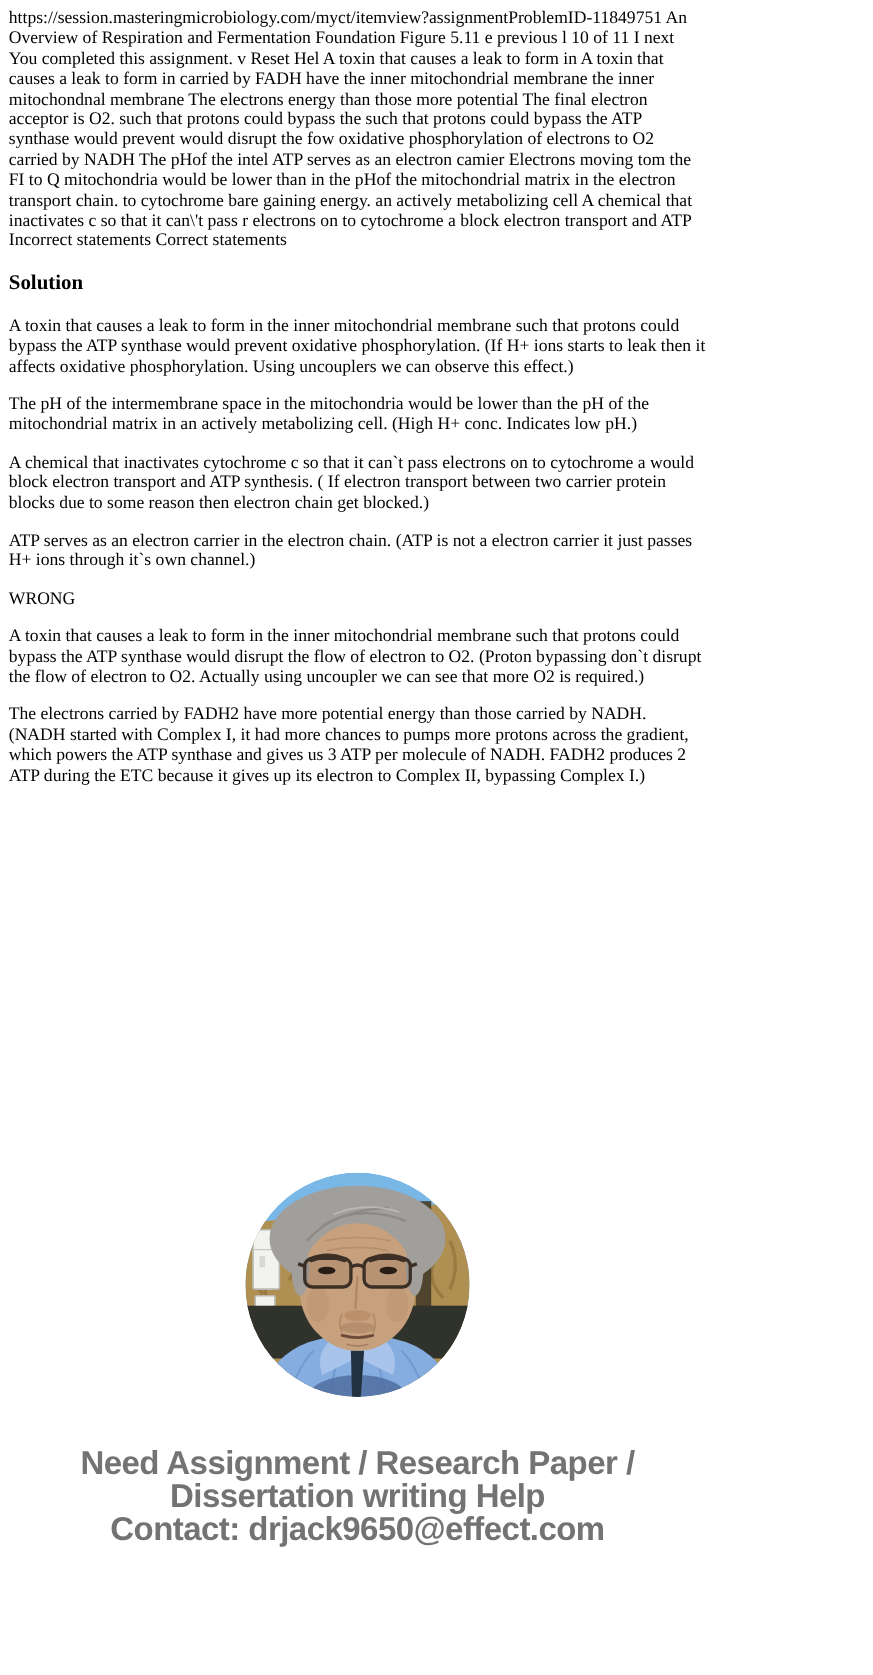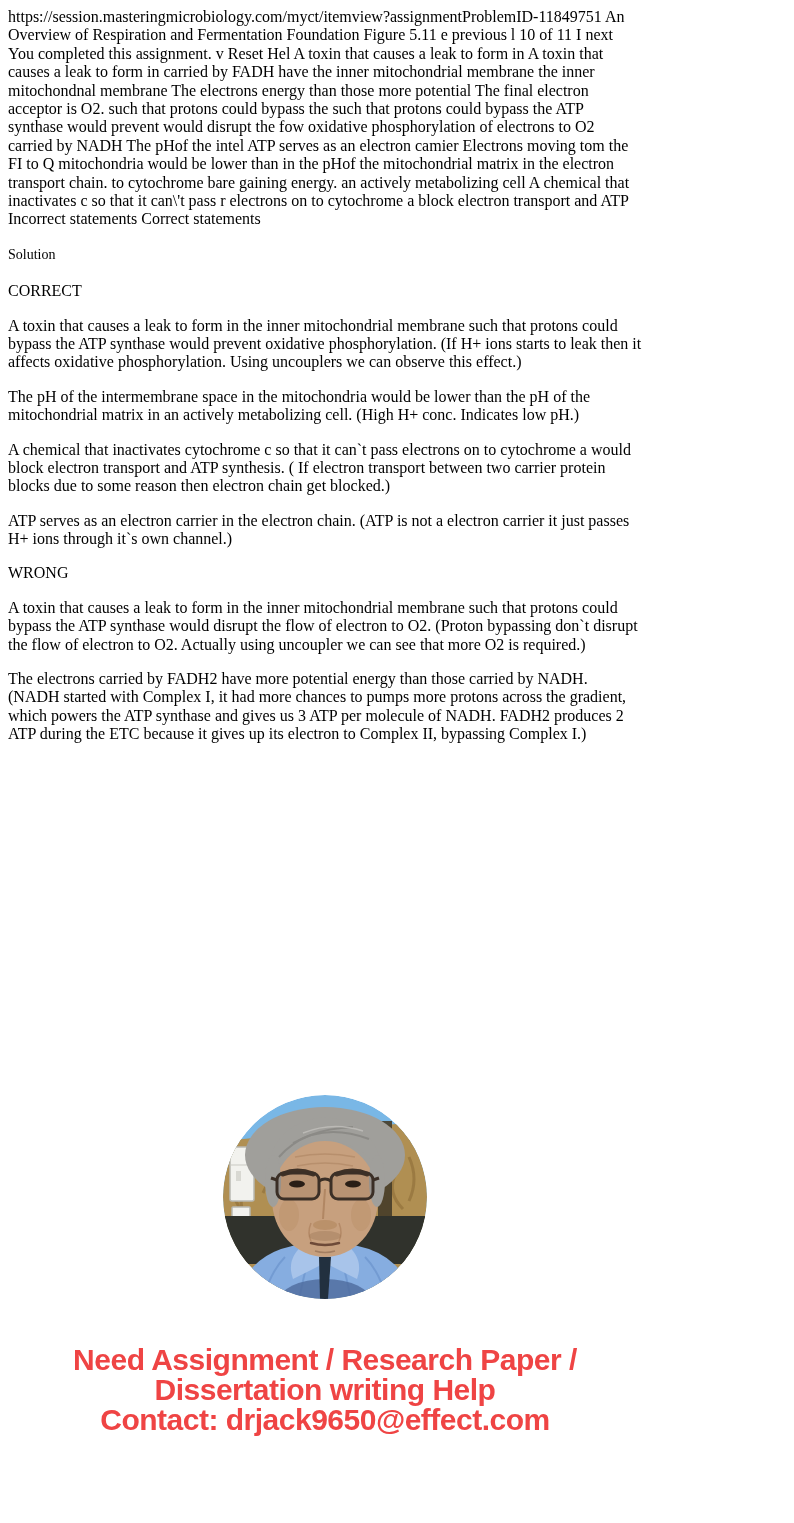--- a/index.html
+++ b/index.html
@@ -19,22 +19,22 @@
     line-height: 1.15;
     overflow-wrap: break-word;
   }
   .page p {
     margin: 16px 0;
   }
   .page > :first-child {
     margin-top: 0;
   }
   h3.solution-heading {
-    font-size: 14px;
-    font-weight: normal;
+    font-size: 19px;
+    font-weight: bold;
     margin: 18.7px 0;
     font-family: "Liberation Serif", "DejaVu Serif", serif;
   }
   .avatar-wrap {
     margin-top: 351px;
     display: flex;
     justify-content: center;
   }
   .avatar-circle {
     width: 204px;
@@ -43,33 +43,32 @@
     overflow: hidden;
   }
   .footer {
     margin-top: 46px;
     text-align: center;
     font-family: "Liberation Sans", "DejaVu Sans", sans-serif;
     font-weight: bold;
     font-size: 30px;
     line-height: 30px;
     letter-spacing: -0.5px;
-    color: #ef4444;
+    color: #737373;
   }
 </style>
 </head>
 <body>
 
 <div class="page">
 
   <p>https://session.masteringmicrobiology.com/myct/itemview?assignmentProblemID-11849751 An Overview of Respiration and Fermentation Foundation Figure 5.11 e previous l 10 of 11 I next You completed this assignment. v Reset Hel A toxin that causes a leak to form in A toxin that causes a leak to form in carried by FADH have the inner mitochondrial membrane the inner mitochondnal membrane The electrons energy than those more potential The final electron acceptor is O2. such that protons could bypass the such that protons could bypass the ATP synthase would prevent would disrupt the fow oxidative phosphorylation of electrons to O2 carried by NADH The pHof the intel ATP serves as an electron camier Electrons moving tom the FI to Q mitochondria would be lower than in the pHof the mitochondrial matrix in the electron transport chain. to cytochrome bare gaining energy. an actively metabolizing cell A chemical that inactivates c so that it can\'t pass r electrons on to cytochrome a block electron transport and ATP Incorrect statements Correct statements</p>
 
   <h3 class="solution-heading">Solution</h3>
 
-  <p>CORRECT</p>
 
 
   <p>A toxin that causes a leak to form in the inner mitochondrial membrane such that protons could bypass the ATP synthase would prevent oxidative phosphorylation. (If H+ ions starts to leak then it affects oxidative phosphorylation. Using uncouplers we can observe this effect.)</p>
 
   <p>The pH of the intermembrane space in the mitochondria would be lower than the pH of the mitochondrial matrix in an actively metabolizing cell. (High H+ conc. Indicates low pH.)</p>
 
   <p>A chemical that inactivates cytochrome c so that it can`t pass electrons on to cytochrome a would block electron transport and ATP synthesis. ( If electron transport between two carrier protein blocks due to some reason then electron chain get blocked.)</p>
 
   <p>ATP serves as an electron carrier in the electron chain. (ATP is not a electron carrier it just passes H+ ions through it`s own channel.)</p>
 

